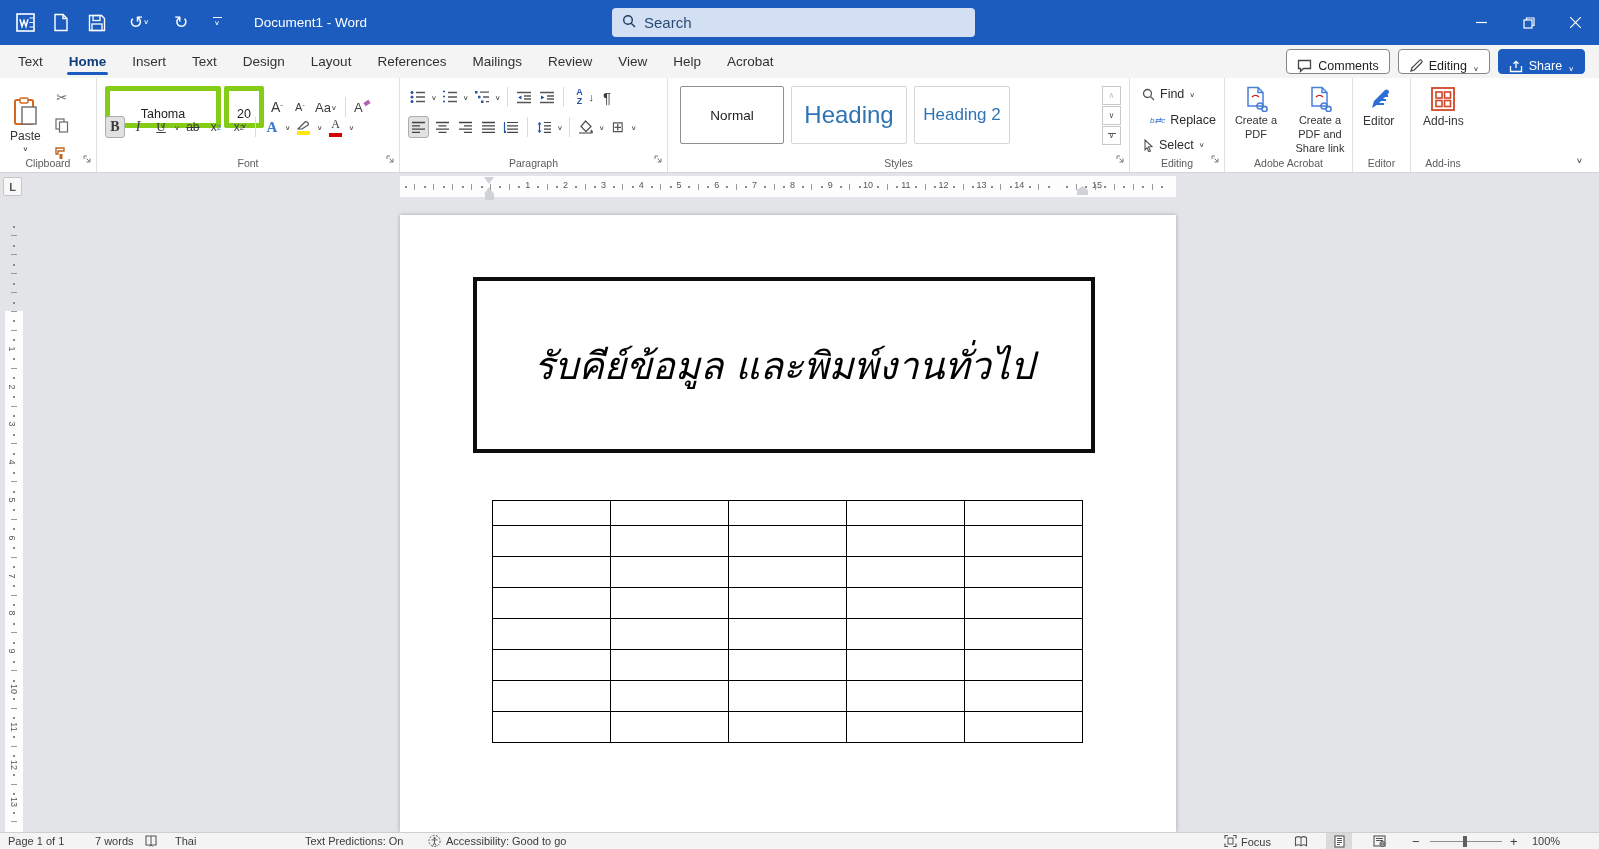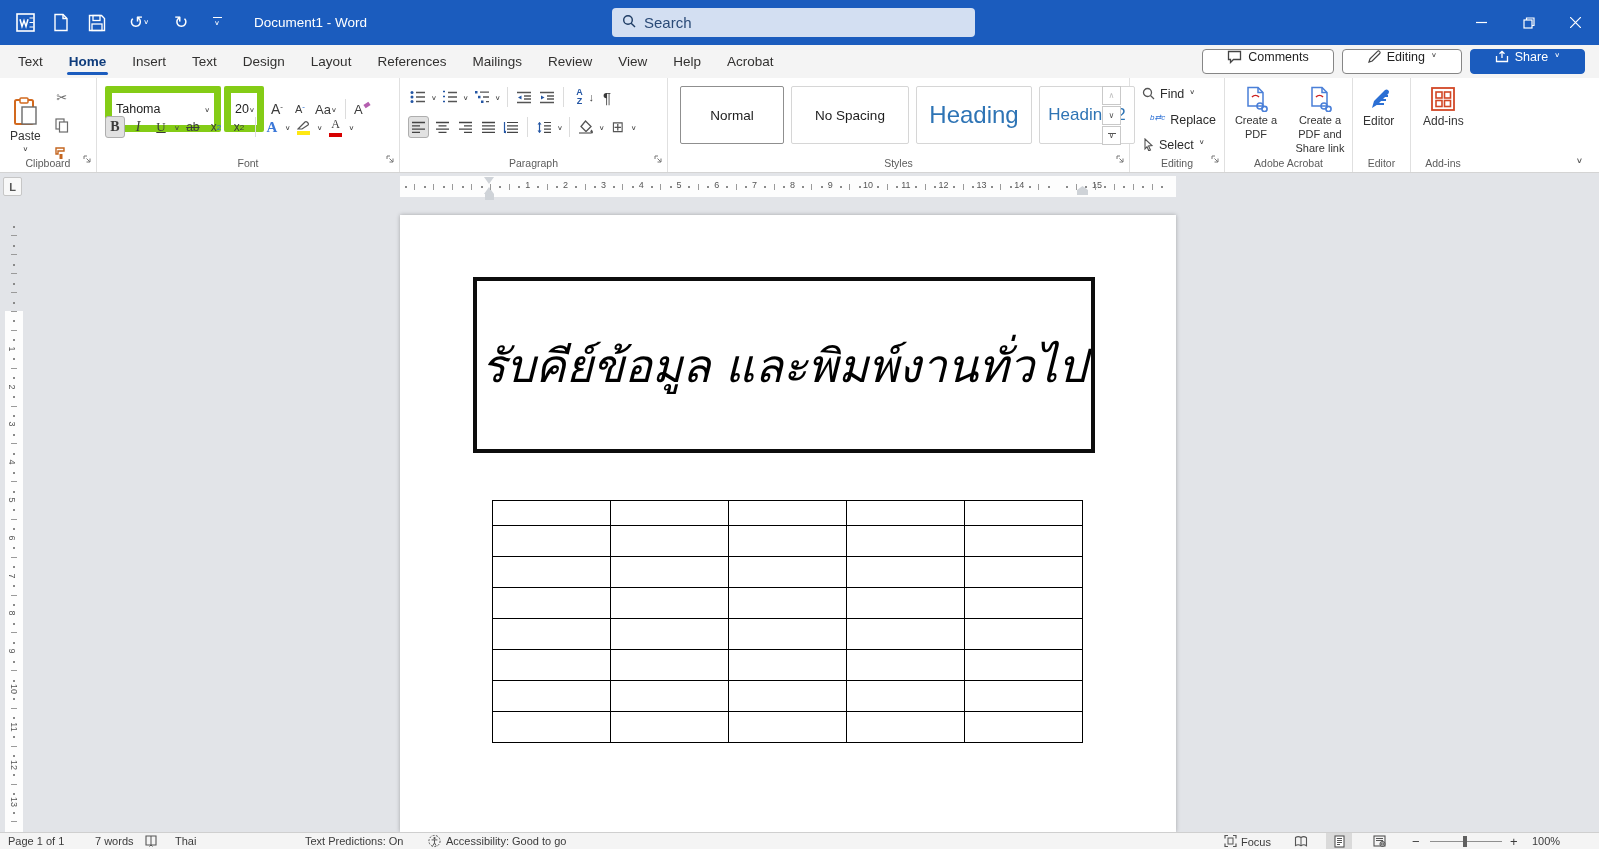--- a/index.html
+++ b/index.html
@@ -23,54 +23,54 @@
   
   .tabrow { position:absolute; top:45px; left:0; width:1599px; height:33px; background:#f4f4f4;
     display:flex; align-items:center; }
   .tabs { display:flex; align-items:flex-end; height:100%; padding-left:5px; }
   .tab { font-size:13.5px; color:#323130; padding:8px 13px 9px; cursor:default; white-space:nowrap; }
   .tab.active { font-weight:bold; color:#0f3c7c; position:relative; }
   .tab.active::after { content:""; position:absolute; left:11px; right:11px; bottom:3px; height:3px;
     background:#1b5cbe; border-radius:2px; }
   .tr-actions { position:absolute; right:14px; top:4px; display:flex; gap:8px; align-items:center; }
   .pillbtn { height:25px; border:1px solid #868686; border-radius:4px; background:#fff;
-    display:flex; align-items:flex-start; gap:6px; padding:0 24px; font-size:12.5px; color:#222; }
+    display:flex; align-items:flex-end; gap:6px; padding:0 10px; font-size:12.5px; color:#222; }
   .pillbtn.share { background:#1b5cbe; border-color:#1b5cbe; color:#fff; }
   .chev { font-size:8px; color:#444; transform:scaleY(.8); display:inline-block; }
   .pillbtn.share .chev { color:#fff; }
 
   
   .ribbon { position:absolute; top:78px; left:0; width:1599px; height:95px; background:#ffffff;
     border-bottom:1px solid #d4d4d4; display:flex; }
   .grp { position:relative; border-right:1px solid #e0e0e0; height:100%; flex:none; }
   .grplabel { position:absolute; bottom:3px; left:0; right:0; text-align:center;
     font-size:10.5px; color:#5c5c5c; white-space:nowrap; }
   .launcher { position:absolute; right:4px; bottom:4px; }
   .ic { display:inline-flex; align-items:center; justify-content:center; height:22px; min-width:20px;
     border-radius:3px; font-size:13px; color:#3b3b3b; padding:0 2px; }
   .ic.active { background:#e1e1e1; border:1px solid #aeaeae; }
   .rbrow { position:absolute; left:8px; display:flex; align-items:center; gap:3px; }
   .vdiv { width:1px; height:20px; background:#dcdcdc; margin:0 3px; }
-  .combo { height:23px; border:7px solid #84cc16; border-radius:2px; background:#fff;
-    display:flex; align-items:center; justify-content:space-between; padding:16px 4px; font-size:12.5px; color:#222; }
+  .combo { height:23px; border:5px solid #84cc16; border-radius:2px; background:#fff;
+    display:flex; align-items:center; justify-content:space-between; padding:16px 4px; font-size:12.5px; color:#222;flex-direction:column; }
   .serifb { font-family:"Liberation Serif",serif; font-weight:bold; font-size:14px; }
   .serifi { font-family:"Liberation Serif",serif; font-style:italic; font-size:14px; }
   .serifu { font-family:"Liberation Serif",serif; font-size:13px; text-decoration:underline; }
   .bigbtn { display:flex; flex-direction:column; align-items:center; gap:2px; font-size:12px; color:#333; }
   .sublabel { font-size:11px; color:#333; text-align:center; line-height:1.25; }
   .stylechip { border:1px solid #d6d6d6; border-radius:2px; background:#fff; height:58px;
     display:flex; align-items:center; justify-content:center; white-space:nowrap; }
   .stylechip.sel { border:1px solid #8f8f8f; }
   .s0 { font-size:13.5px; color:#1d1d1d; }
   .s1 { font-size:13.5px; color:#1d1d1d; }
   .s2 { font-size:24px; color:#2e74b5; font-weight:300; }
   .s3 { font-size:17px; color:#2e74b5; }
   .galbtn { width:19px; height:19px; border:1px solid #c9c9c9; background:#fff; display:flex;
     align-items:center; justify-content:center; font-size:8px; color:#555; }
-  .edrow { display:flex; align-items:flex-start; gap:5px; font-size:12.5px; color:#2b2b2b; }
+  .edrow { display:flex; align-items:center; gap:5px; font-size:12.5px; color:#2b2b2b; }
 
   
   .canvas { position:absolute; top:173px; left:0; width:1599px; height:659px; background:#e2e4e8; }
   .page { position:absolute; left:400px; top:42px; width:776px; height:617px; background:#fff;
     box-shadow:0 0 4px rgba(0,0,0,.28); }
   .hruler { position:absolute; top:3px; left:0; width:1599px; height:21px; }
   .hruler .band { position:absolute; left:400px; width:776px; top:0; height:21px; background:#fdfdfd; }
   .tickv { position:absolute; width:1px; height:6px; background:#9a9a9a; top:8px; }
   .tickdot { position:absolute; width:2px; height:2px; background:#8a8a8a; top:10px; }
   .ticknum { position:absolute; font-size:9px; color:#555; top:4px; transform:translateX(-50%); }
@@ -85,21 +85,21 @@
   .mk { position:absolute; background:#cfd3d8; }
   .mk-tri-dn { width:0; height:0; background:none; border-left:5px solid transparent;
     border-right:5px solid transparent; border-top:7px solid #cfd3d8; }
   .mk-tri-up { width:0; height:0; background:none; border-left:5px solid transparent;
     border-right:5px solid transparent; border-bottom:7px solid #cfd3d8; }
   .mk-pent { width:11px; height:9px; clip-path:polygon(50% 0,100% 45%,100% 100%,0 100%,0 45%); }
 
   
   .headingbox { position:absolute; left:73px; top:62px; width:622px; height:176px;
     border:4px solid #0d0d0d; display:flex; align-items:center; justify-content:center; overflow:hidden; }
-  .headingtext { font-family:"DejaVu Serif",serif; font-style:italic; font-size:46px; color:#000;
+  .headingtext { font-family:"DejaVu Serif",serif; font-style:italic; font-size:38px; color:#000;
     white-space:nowrap; }
   .doctable { position:absolute; left:92px; top:285px; border-collapse:collapse; }
   .doctable td { border:1.6px solid #000; width:118px; height:31px; }
   .doctable tr:first-child td { height:25px; }
 
   
   .statusbar { position:absolute; left:0; bottom:0; width:1599px; height:17px; background:#f4f4f4;
     border-top:1px solid #cfcfcf; font-size:11px; color:#3b3b3b; }
   .sb { position:absolute; top:50%; transform:translateY(-50%); white-space:nowrap; display:flex;
     align-items:center; gap:4px; }
@@ -386,21 +386,20 @@
     </div>
     <span class="grplabel">Paragraph</span>
     <span class="launcher"><svg width="10" height="10" viewBox="0 0 10 10">
           <path d="M2 2h3M2 2v3M4.5 4.5 8 8M8 4.5V8H4.5" stroke="#777" fill="none" stroke-width="1"></path>
         </svg></span>
   </div>
 
   <div class="grp" style="width:462px;">
     <div class="rbrow" style="top:8px;left:12px;gap:7px;">
         <div class="stylechip s0 sel" style="width: 104px;">Normal</div>
-        <div class="stylechip s1" style="width: 118px;">No Spacing</div>
         <div class="stylechip s2" style="width: 116px;">Heading</div>
         <div class="stylechip s3" style="width: 96px;">Heading 2</div>
       </div>
     <div style="position:absolute;right:8px;top:8px;display:flex;flex-direction:column;gap:1px;">
       <span class="galbtn" style="color:#bdbdbd;">∧</span>
       <span class="galbtn">∨</span>
       <span class="galbtn" style="flex-direction:column;line-height:.5;"><span style="width:8px;border-top:1px solid #555;"></span>∨</span>
     </div>
     <span class="grplabel">Styles</span>
     <span class="launcher"><svg width="10" height="10" viewBox="0 0 10 10">

